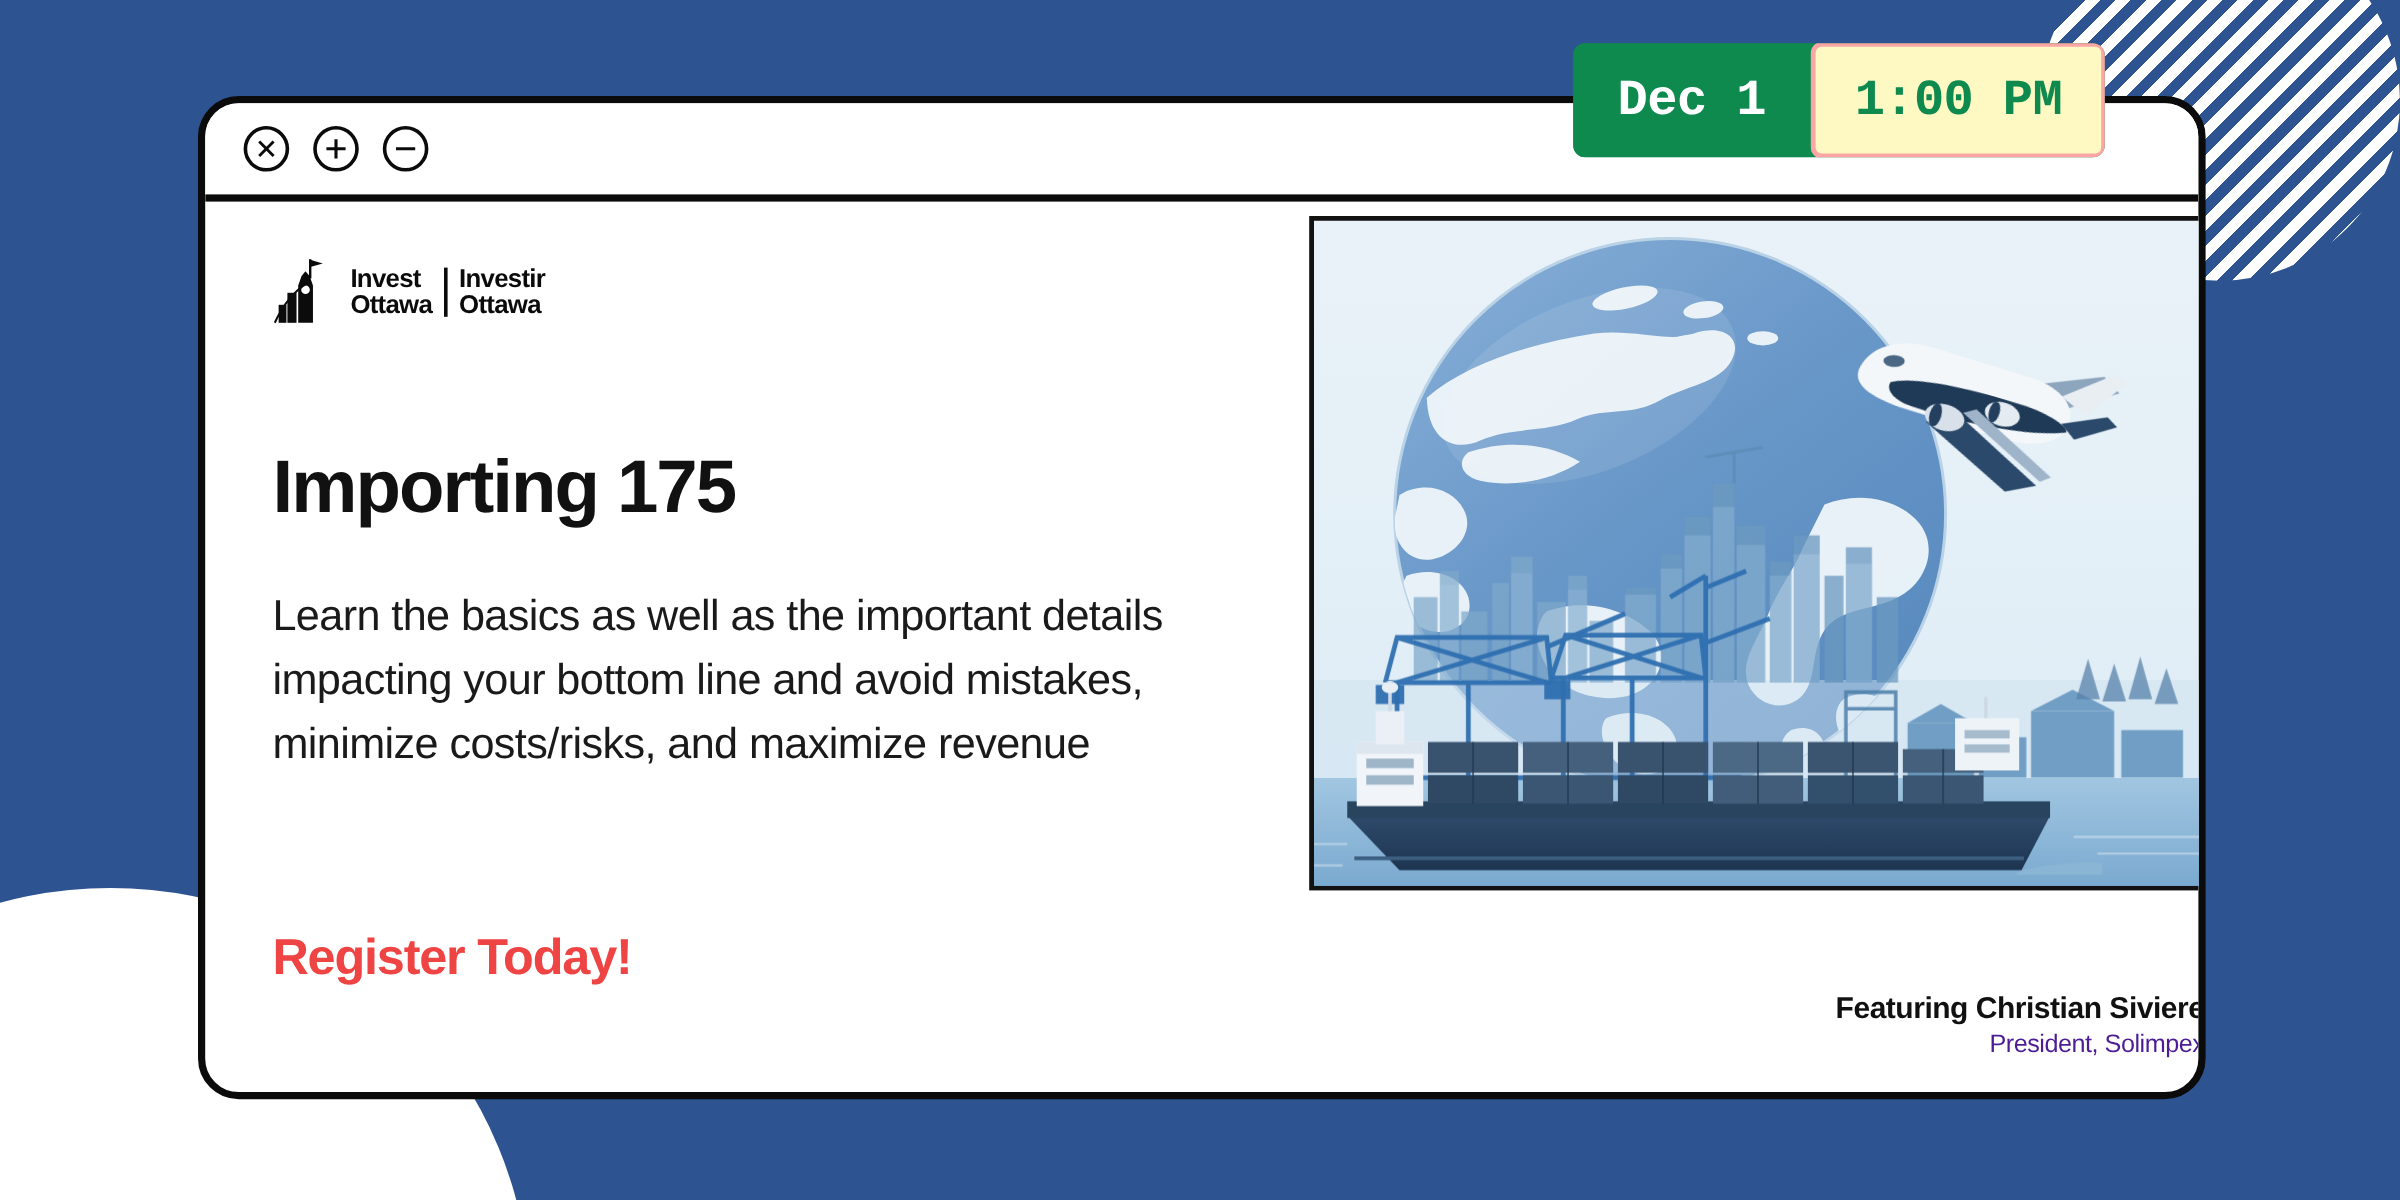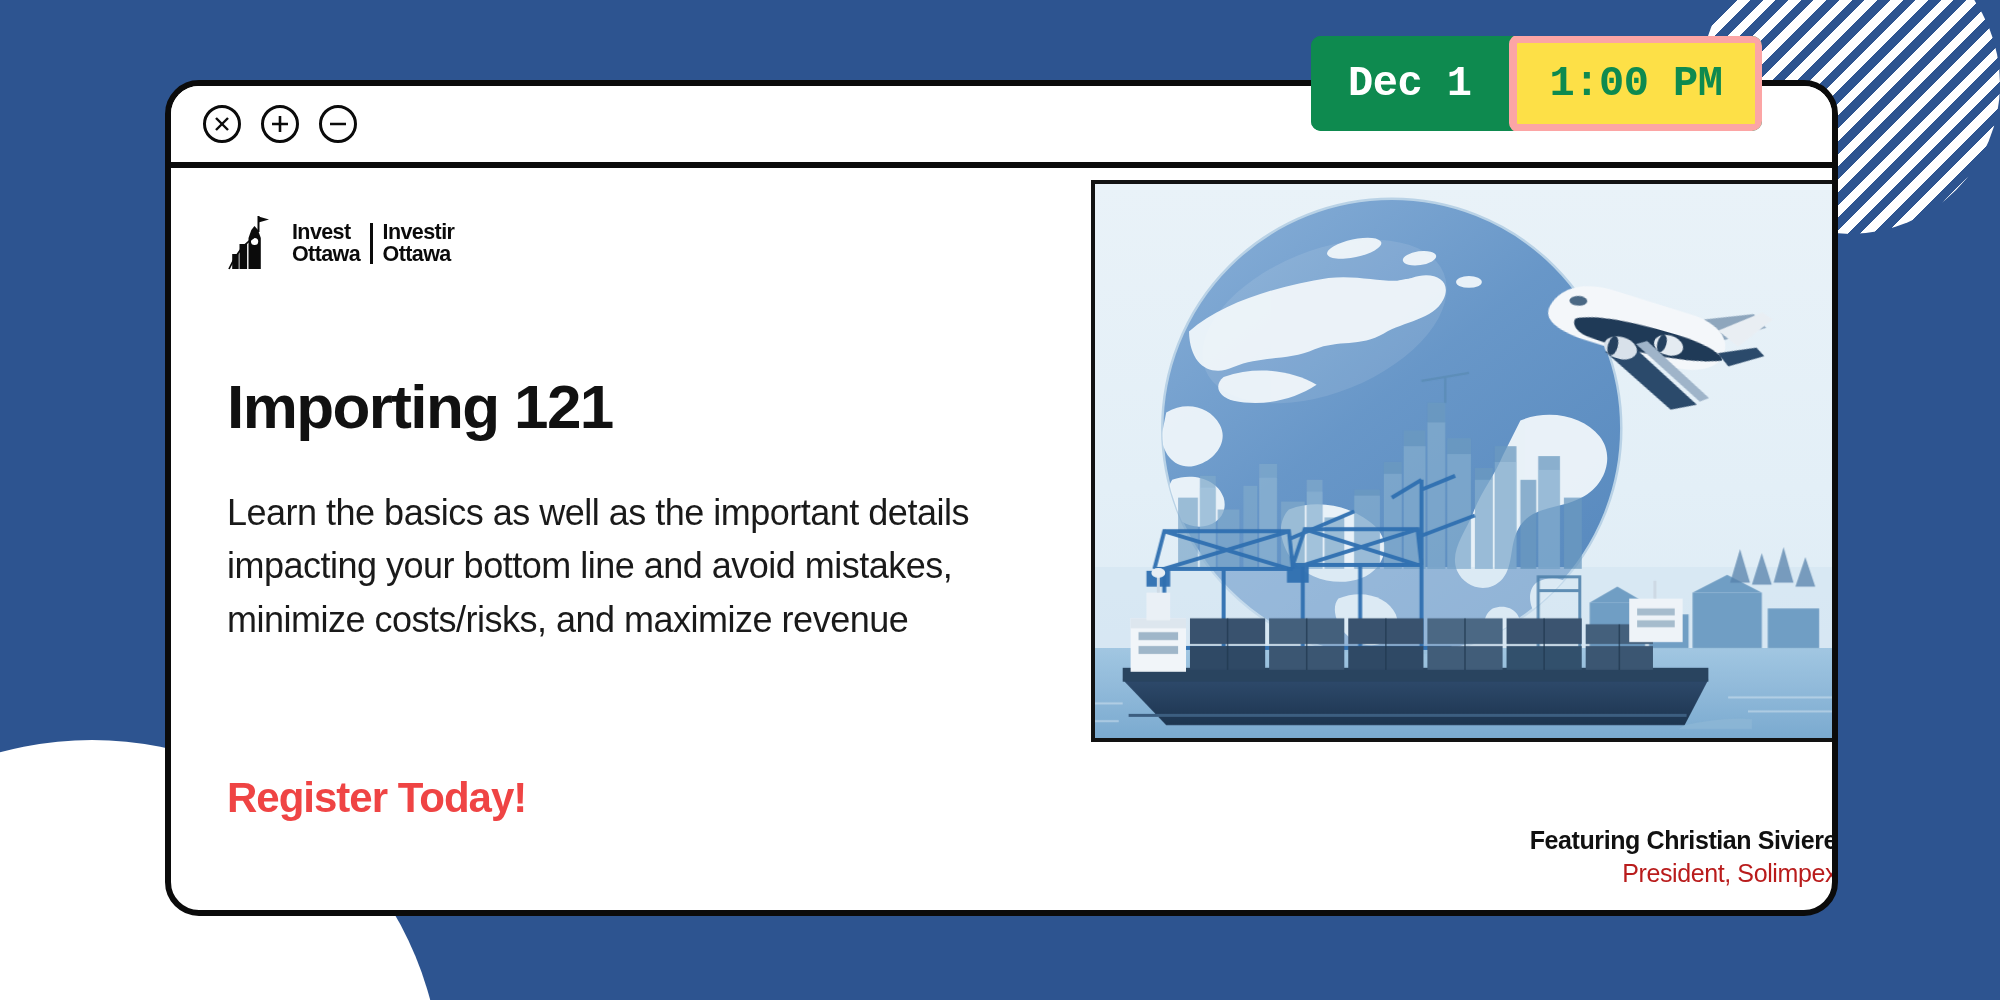--- a/index.html
+++ b/index.html
@@ -193,22 +193,22 @@
     margin-top: 48px;
   }
   .credit-name {
     font-size: 25px;
     font-weight: bold;
     color: #111111;
     letter-spacing: -0.4px;
     line-height: 1.3;
   }
   .credit-role {
-    font-size: 25px;
-    color: #b91c1c;
+    font-size: 21px;
+    color: #4c1d95;
     letter-spacing: -0.4px;
     line-height: 1.35;
   }
 
   
   .date-badge {
     position: absolute;
     left: 1311px;
     top: 36px;
     height: 95px;
@@ -228,24 +228,24 @@
     font-weight: bold;
     letter-spacing: -0.5px;
     font-family: Liberation Mono, monospace;
   }
   .badge-date {
     background: #0e8a4f;
     color: #ffffff;
     padding: 0 37px;
   }
   .badge-time {
-    background: #fde047;
+    background: #fef9c3;
     color: #0e8a4f;
     padding: 0 33px;
-    border: 8px solid #fca5a5;
+    border: 4px solid #fca5a5;
     border-radius: 9px;
     margin: -1px -1px -1px 0;
   }
 </style>
 </head>
 <body>
 
 <div class="decor-layer">
   <div class="striped-circle"></div>
   <div class="white-circle"></div>
@@ -295,21 +295,21 @@
         </span>
         <span class="logo-words">
           <span class="logo-text">Invest
 Ottawa</span>
           <span class="logo-rule"></span>
           <span class="logo-text">Investir
 Ottawa</span>
         </span>
       </div>
 
-      <h1 class="headline">Importing 121</h1>
+      <h1 class="headline">Importing 175</h1>
 
       <p class="body-copy">Learn the basics as well as the important details impacting your bottom line and avoid mistakes, minimize costs/risks, and maximize revenue</p>
 
       <button class="cta">Register Today!</button>
     </div>
 
     <div class="right-pane">
 
       <div class="hero-frame">
         <svg viewBox="0 0 748 562" preserveAspectRatio="xMidYMid slice" aria-hidden="true">

